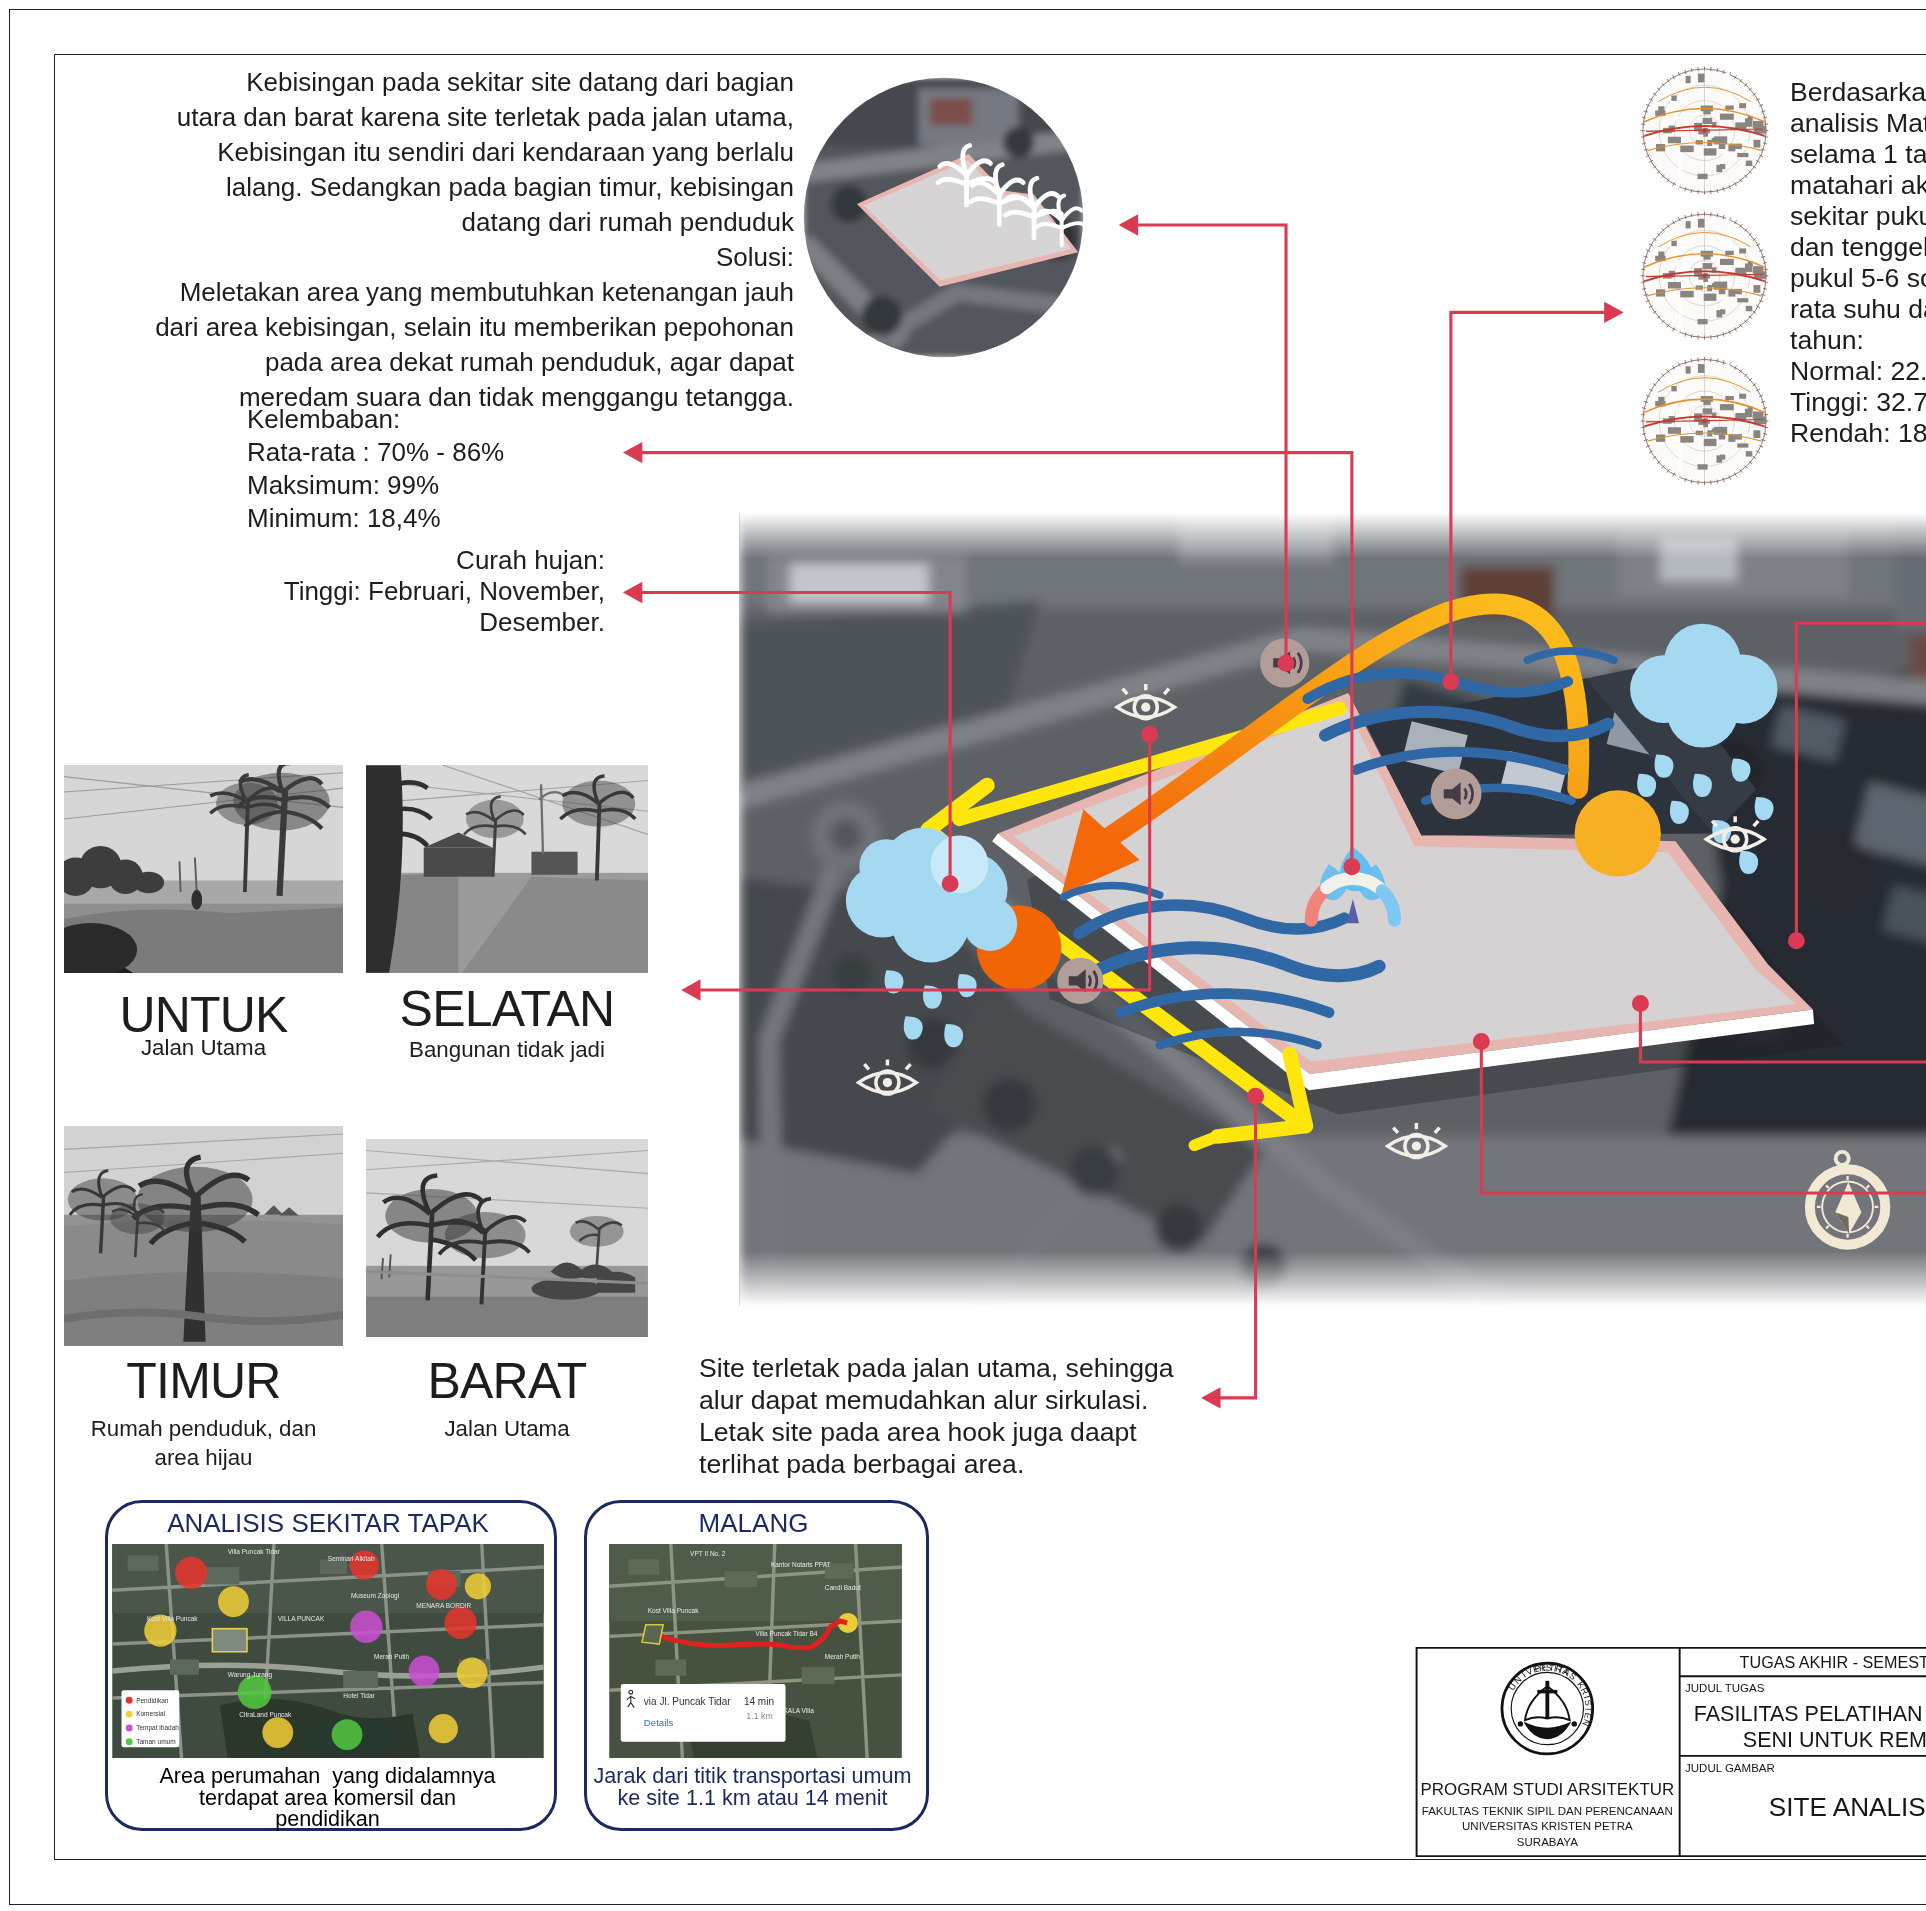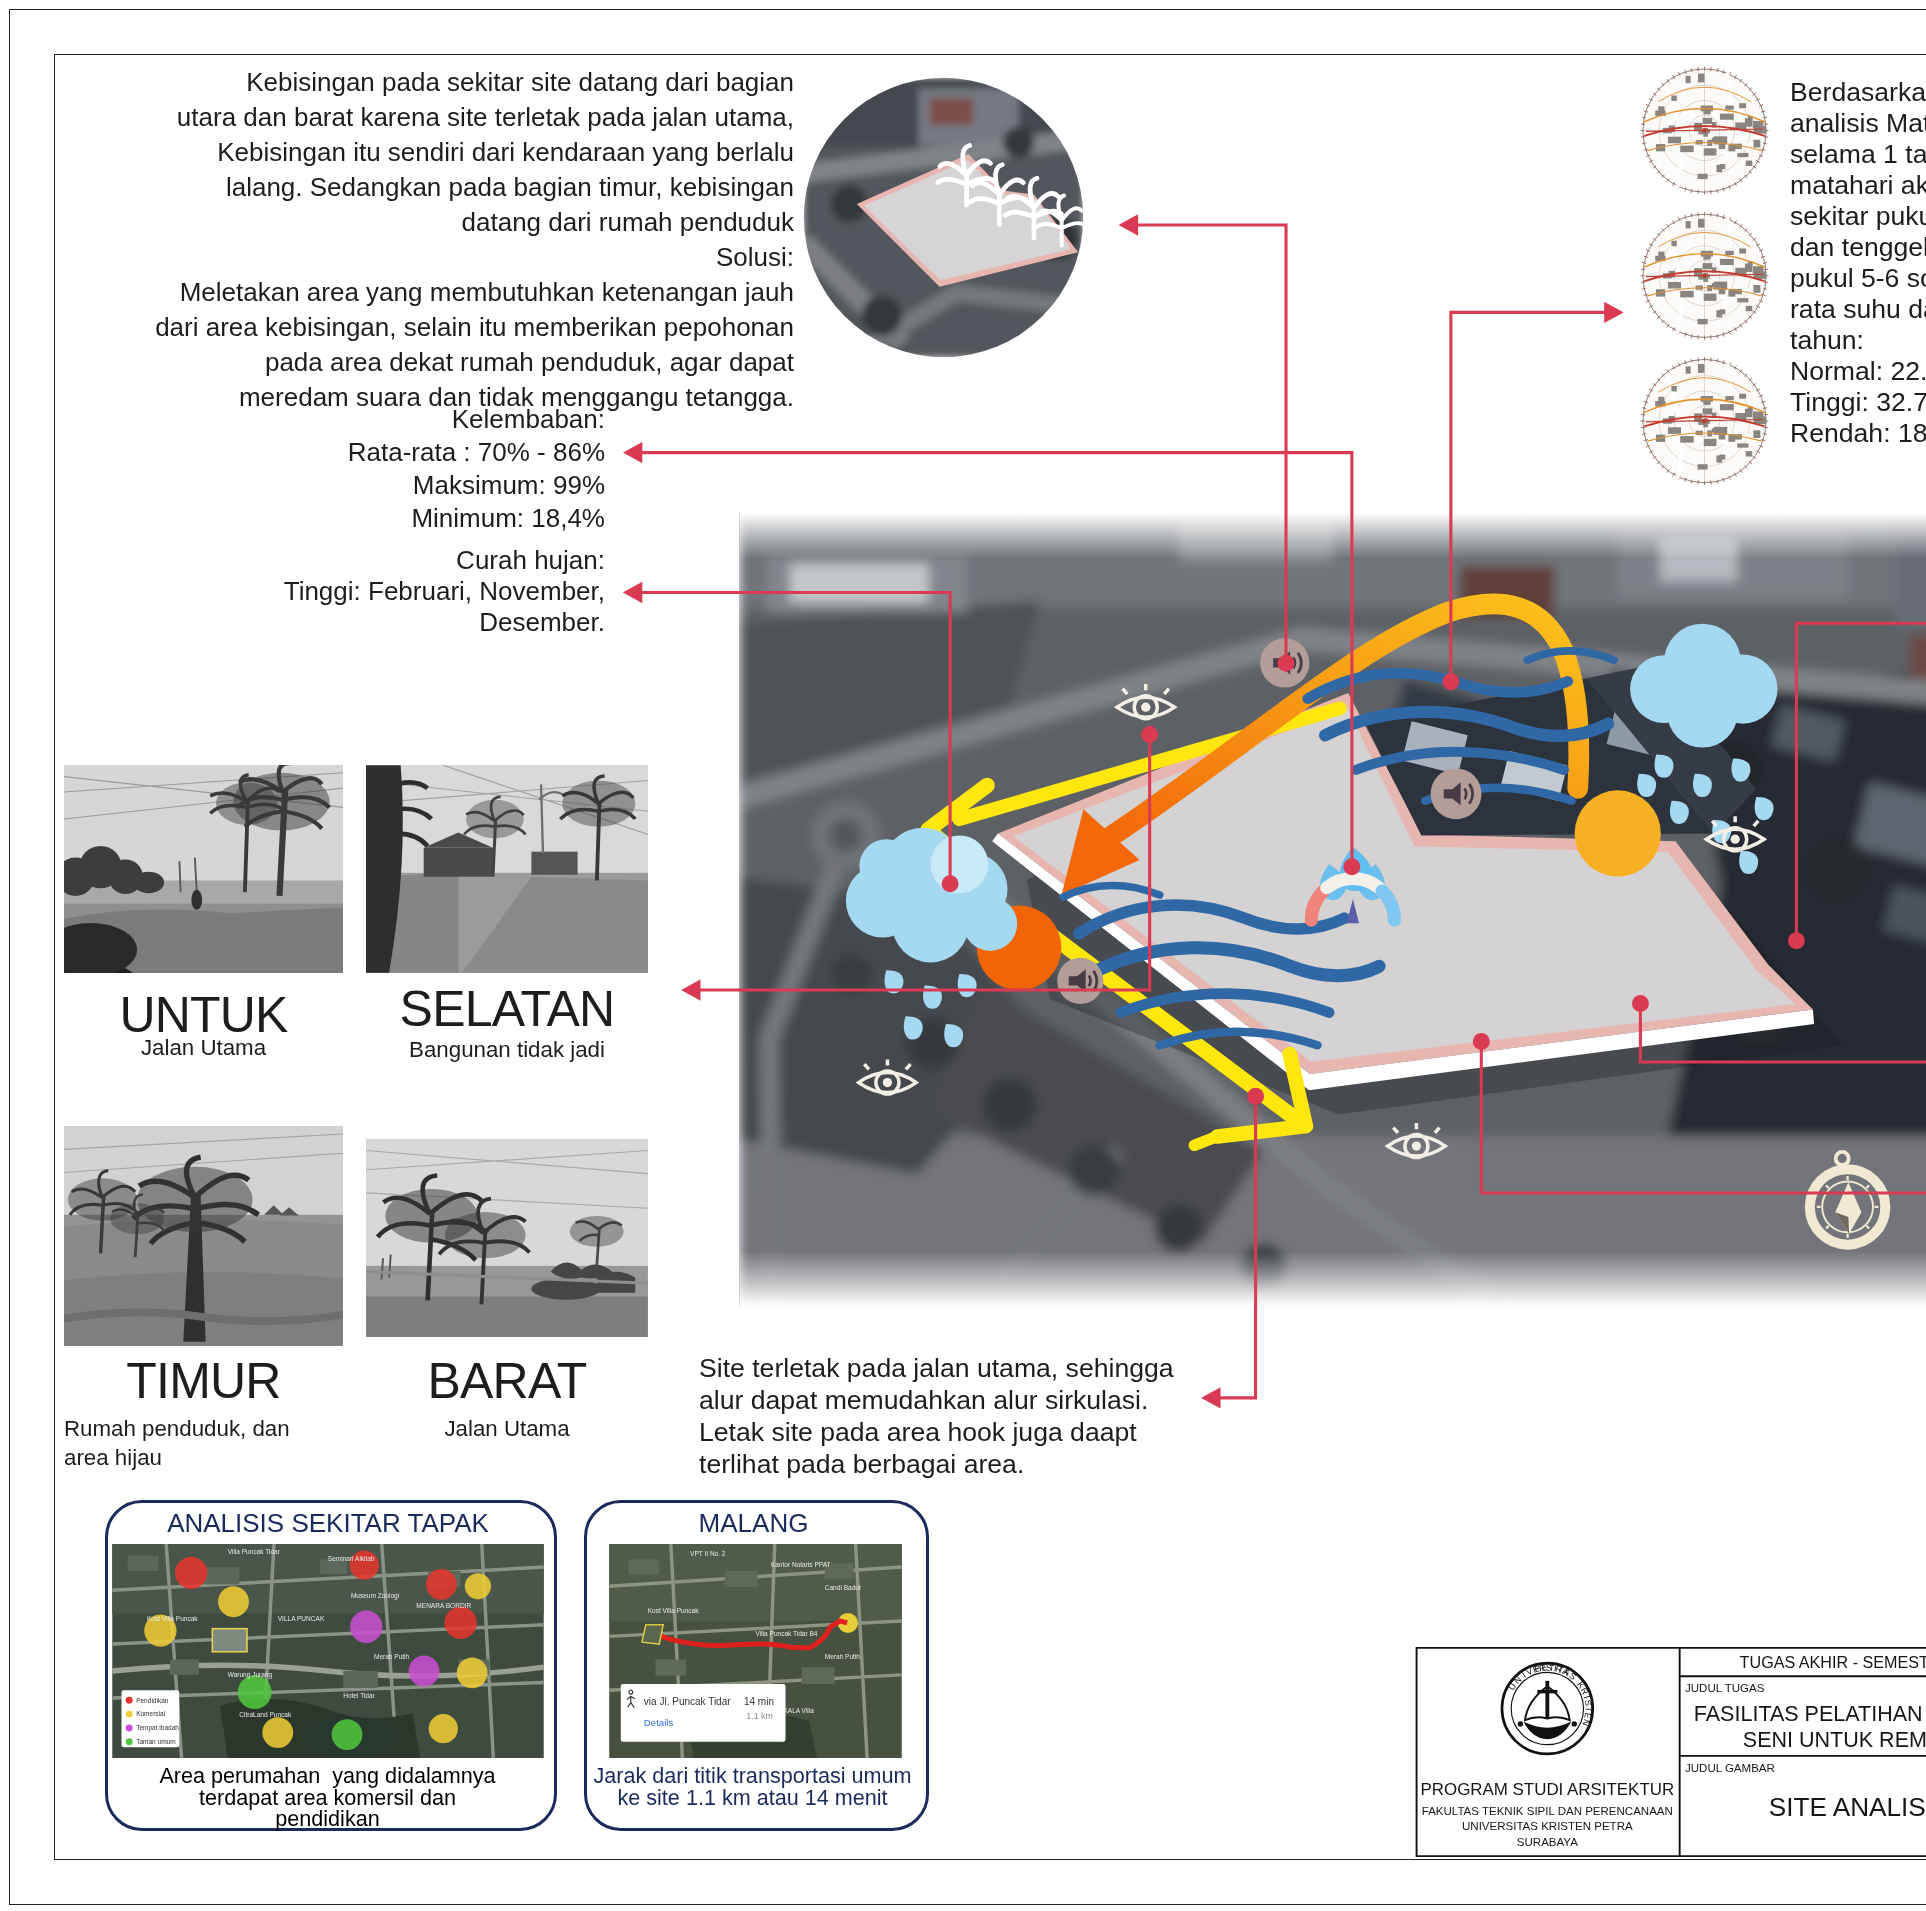--- a/index.html
+++ b/index.html
@@ -233,21 +233,21 @@
 Kebisingan itu sendiri dari kendaraan yang berlalu<br>
 lalang. Sedangkan pada bagian timur, kebisingan<br>
 datang dari rumah penduduk<br>
 Solusi:<br>
 Meletakan area yang membutuhkan ketenangan jauh<br>
 dari area kebisingan, selain itu memberikan pepohonan<br>
 pada area dekat rumah penduduk, agar dapat<br>
 meredam suara dan tidak menggangu tetangga.
 </div>
 
-<div class="txt" style="left:247px;top:403px;width:358px;font-size:26px;line-height:33px;text-align:right;">
+<div class="txt" style="left:247px;top:403px;width:358px;font-size:26px;line-height:33px;text-align:left;">
 Kelembaban:<br>
 Rata-rata : 70% - 86%<br>
 Maksimum: 99%<br>
 Minimum: 18,4%
 </div>
 
 <div class="txt" style="left:247px;top:545px;width:358px;font-size:26px;line-height:31px;text-align:right;">
 Curah hujan:<br>
 Tinggi: Februari, November,<br>
 Desember.
@@ -485,21 +485,21 @@
 <div class="txt" style="left:64px;top:986px;width:279px;text-align:center;font-size:50px;letter-spacing:-0.8px;">UNTUK</div>
 
 <div class="txt" style="left:64px;top:1035px;width:279px;text-align:center;font-size:22.3px;">Jalan Utama</div>
 
 <div class="txt" style="left:366px;top:980px;width:282px;text-align:center;font-size:50px;letter-spacing:-0.8px;">SELATAN</div>
 
 <div class="txt" style="left:366px;top:1037px;width:282px;text-align:center;font-size:22.3px;">Bangunan tidak jadi</div>
 
 <div class="txt" style="left:64px;top:1352px;width:279px;text-align:center;font-size:50px;letter-spacing:-0.8px;">TIMUR</div>
 
-<div class="txt" style="left:64px;top:1415px;width:279px;text-align:left;font-size:22.3px;line-height:28.5px;">Rumah penduduk, dan<br>area hijau</div>
+<div class="txt" style="left:64px;top:1415px;width:279px;text-align:center;font-size:22.3px;line-height:28.5px;">Rumah penduduk, dan<br>area hijau</div>
 
 <div class="txt" style="left:366px;top:1352px;width:282px;text-align:center;font-size:50px;letter-spacing:-0.8px;">BARAT</div>
 
 <div class="txt" style="left:366px;top:1415px;width:282px;text-align:center;font-size:22.3px;line-height:28.5px;">Jalan Utama</div>
 
 <div class="abs" style="left:105px;top:1500px;width:446px;height:325px;border:3.5px solid #1b2a5c;border-radius:37px;background:#fff;"></div>
 
 <div class="txt" style="left:105px;top:1508px;width:446px;text-align:center;font-size:26px;color:#1b2a5c;">ANALISIS SEKITAR TAPAK</div>
 
 <svg class="abs" style="left:112px;top:1544px;" width="432" height="214" viewBox="0 0 1121 556">

